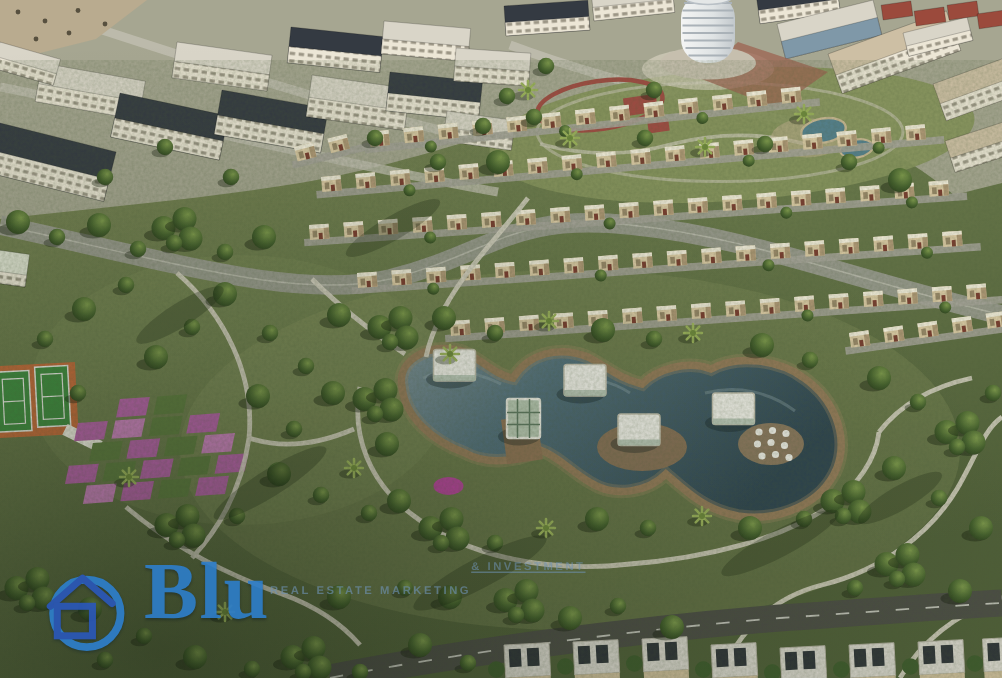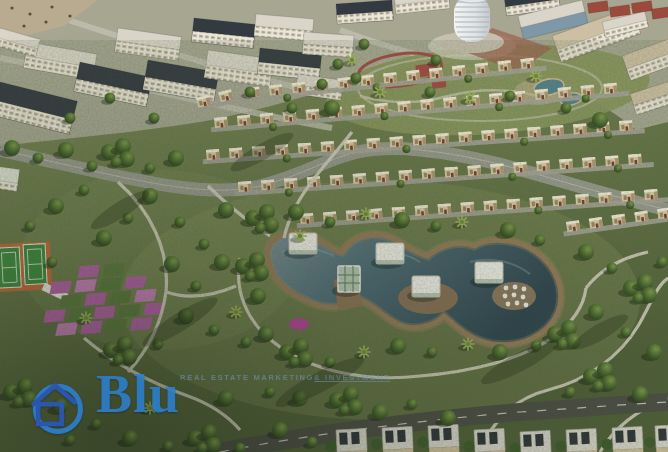--- a/index.html
+++ b/index.html
@@ -17,21 +17,21 @@
   .stage{position:relative;width:668px;height:452px;overflow:hidden;background:var(--grass);
          font-family:"Liberation Sans",sans-serif;}
   .stage svg.scene{position:absolute;inset:0;display:block;}
   .watermark{position:absolute;left:26px;top:372px;display:flex;align-items:flex-start;gap:10px;
              pointer-events:none;}
   .wm-logo{width:60px;height:70px;opacity:.92;filter:drop-shadow(0 1px 1px rgba(0,20,40,.35));}
   .wm-text{display:flex;flex-direction:row;}
   .wm-brand{font-family:"Liberation Serif",serif;font-weight:bold;font-size:54px;line-height:.82;
             color:var(--logo-blue);opacity:.9;letter-spacing:1px;
             text-shadow:0 1px 2px rgba(0,15,30,.35);}
-  .wm-tag{font-size:7.5px;letter-spacing:1.7px;color:#6f93b5;opacity:.62;margin-top:1px;
+  .wm-tag{font-size:7.5px;letter-spacing:1.7px;color:#6f93b5;opacity:.62;margin-top:17px;
           white-space:nowrap;font-weight:bold;}
   .wm-tag.l2{margin-top:1px;opacity:.55;text-decoration:underline;}
 </style>
 </head>
 <body>
 
 <div class="stage">
 <svg class="scene" viewBox="0 0 668 452">
   <defs>
     <linearGradient id="gGrass" x1="0" y1="0" x2="0.35" y2="1">

